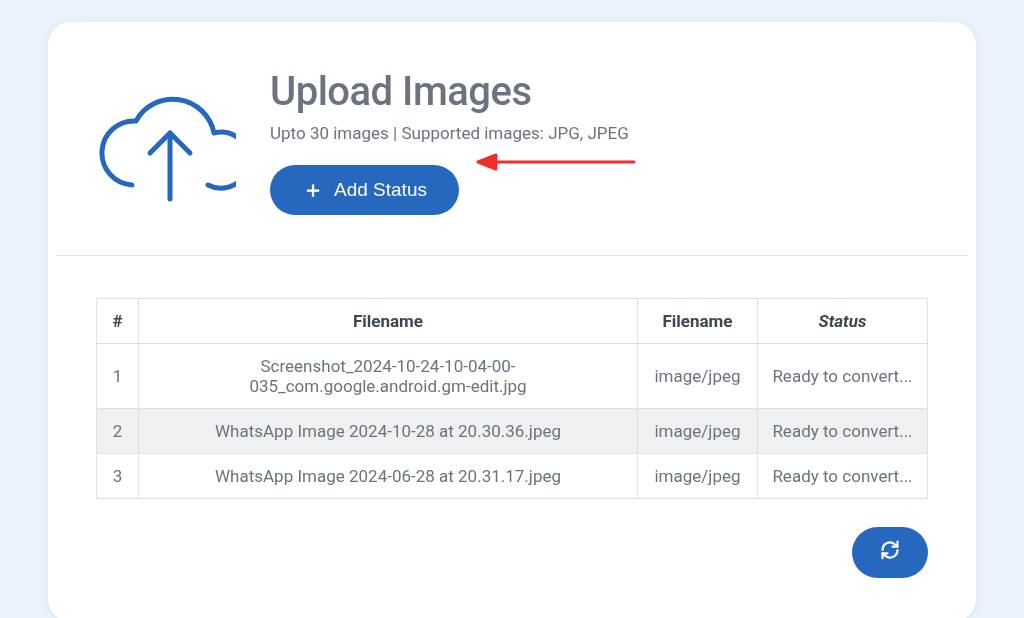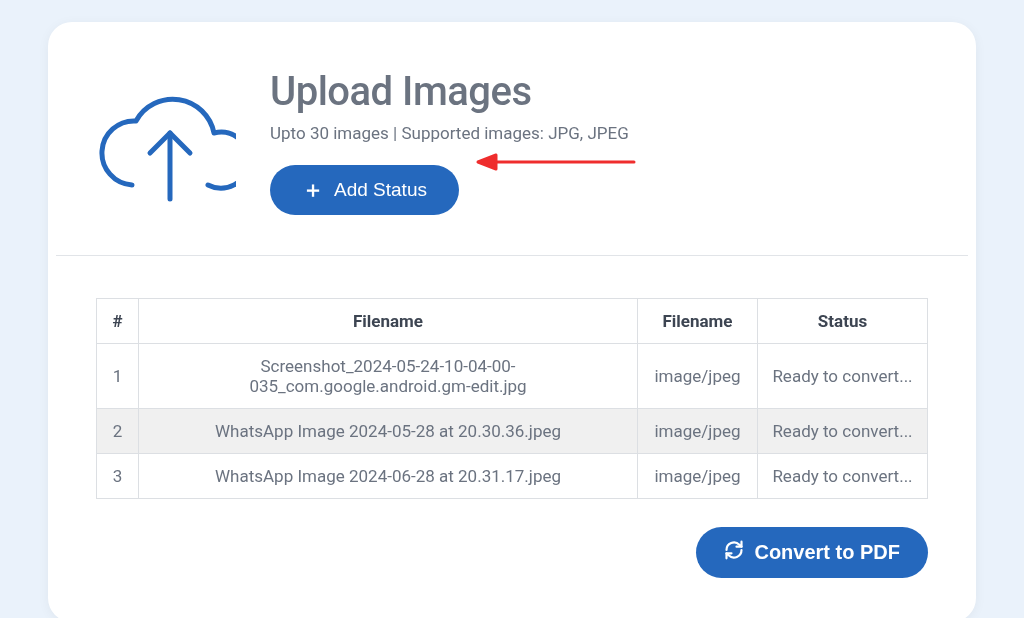--- a/index.html
+++ b/index.html
@@ -124,20 +124,21 @@
     }
     .col-idx {
       width: 42px;
       text-align: center;
     }
     .col-type {
       width: 120px;
     }
     .col-status {
       width: 170px;
+      font-style: italic;
     }
   </style>
 </head>
 <body>
 
 <div class="card">
 
   <div class="upload-header header-row">
     <div class="cloud-icon-wrap">
       <svg width="140" height="130" viewBox="0 0 140 130">
@@ -181,27 +182,27 @@
         <tr>
           <th class="col-idx">#</th>
           <th>Filename</th>
           <th class="col-type">Filename</th>
           <th class="col-status">Status</th>
         </tr>
       </thead>
       <tbody>
         <tr>
           <td class="col-idx">1</td>
-          <td>Screenshot_2024-05-24-10-04-00-035_com.google.android.gm-edit.jpg</td>
+          <td>Screenshot_2024-10-24-10-04-00-035_com.google.android.gm-edit.jpg</td>
           <td>image/jpeg</td>
           <td>Ready to convert...</td>
         </tr>
         <tr>
           <td class="col-idx">2</td>
-          <td>WhatsApp Image 2024-05-28 at 20.30.36.jpeg</td>
+          <td>WhatsApp Image 2024-10-28 at 20.30.36.jpeg</td>
           <td>image/jpeg</td>
           <td>Ready to convert...</td>
         </tr>
         <tr>
           <td class="col-idx">3</td>
           <td>WhatsApp Image 2024-06-28 at 20.31.17.jpeg</td>
           <td>image/jpeg</td>
           <td>Ready to convert...</td>
         </tr>
       </tbody>
@@ -210,18 +211,17 @@
     <div class="convert-row">
       <button class="convert-btn">
         <span>
           <svg width="20" height="20" viewBox="0 0 24 24" fill="none" stroke="#ffffff" stroke-width="2.6" stroke-linecap="round" stroke-linejoin="round">
             <path d="M21 2v6h-6"></path>
             <path d="M3 12a9 9 0 0 1 15.4-6.4L21 8"></path>
             <path d="M3 22v-6h6"></path>
             <path d="M21 12a9 9 0 0 1-15.4 6.4L3 16"></path>
           </svg>
         </span>
-        <span>Convert to PDF</span>
       </button>
     </div>
   </div>
 
 </div>
 
 </body></html>

